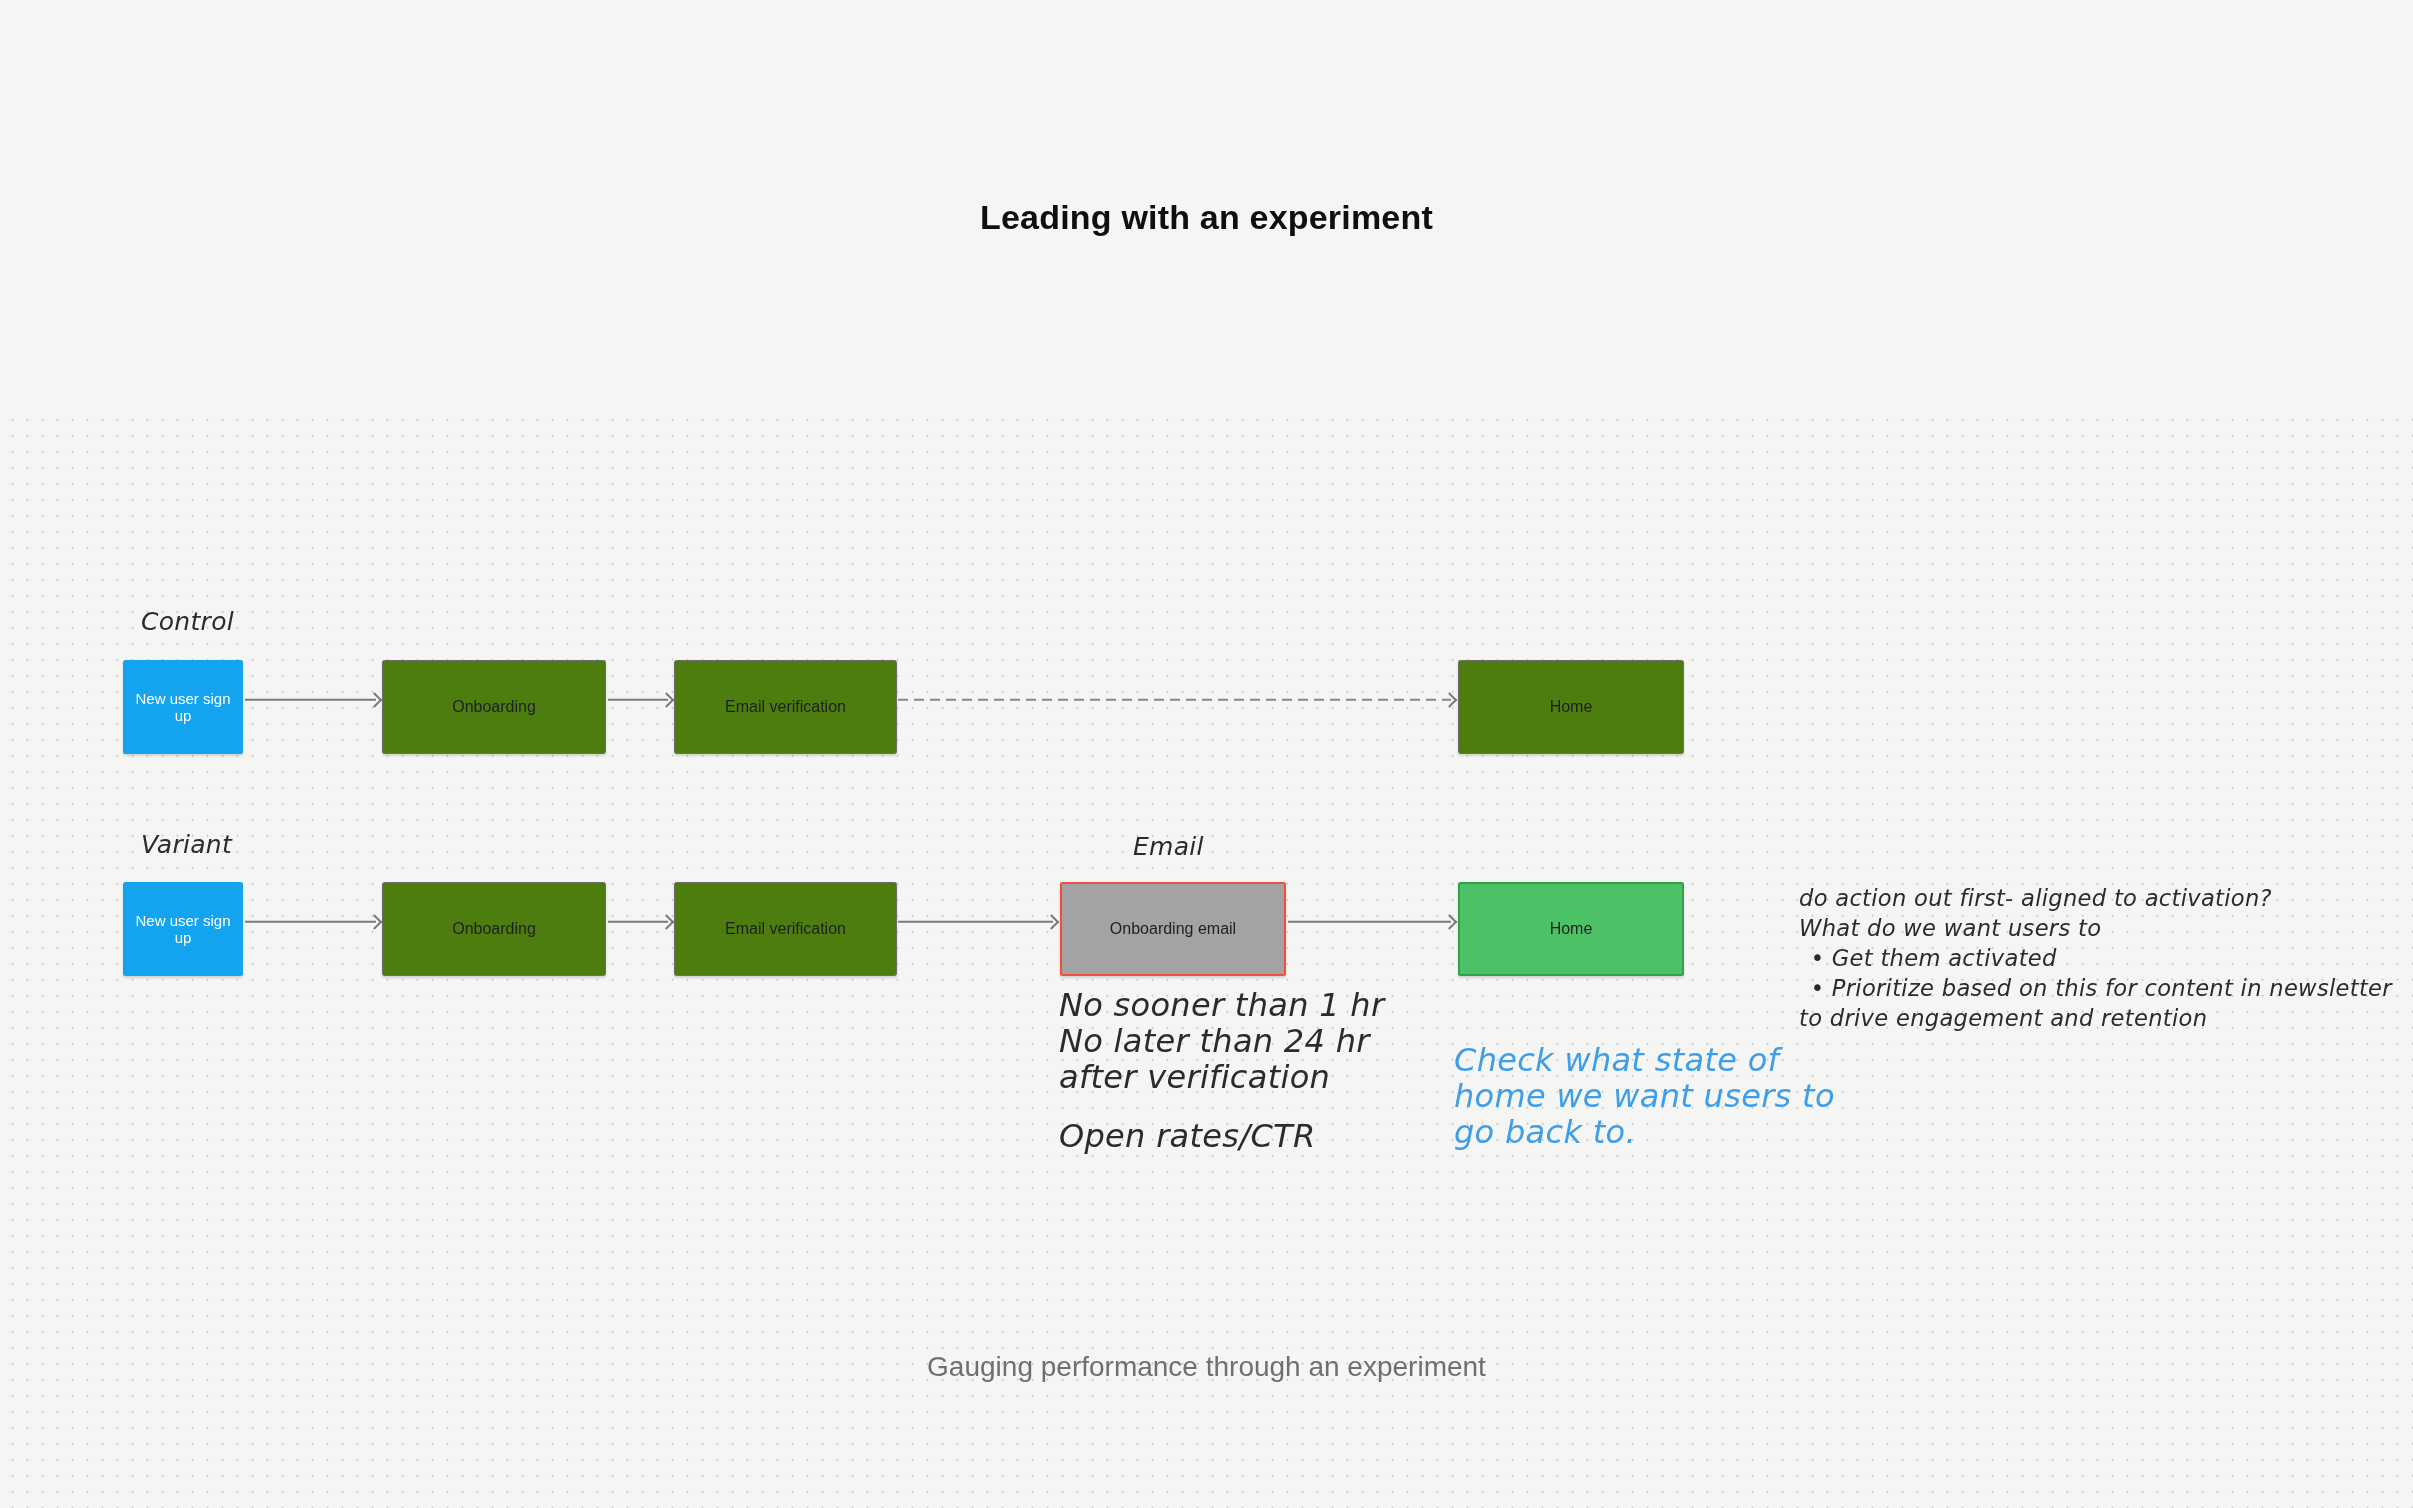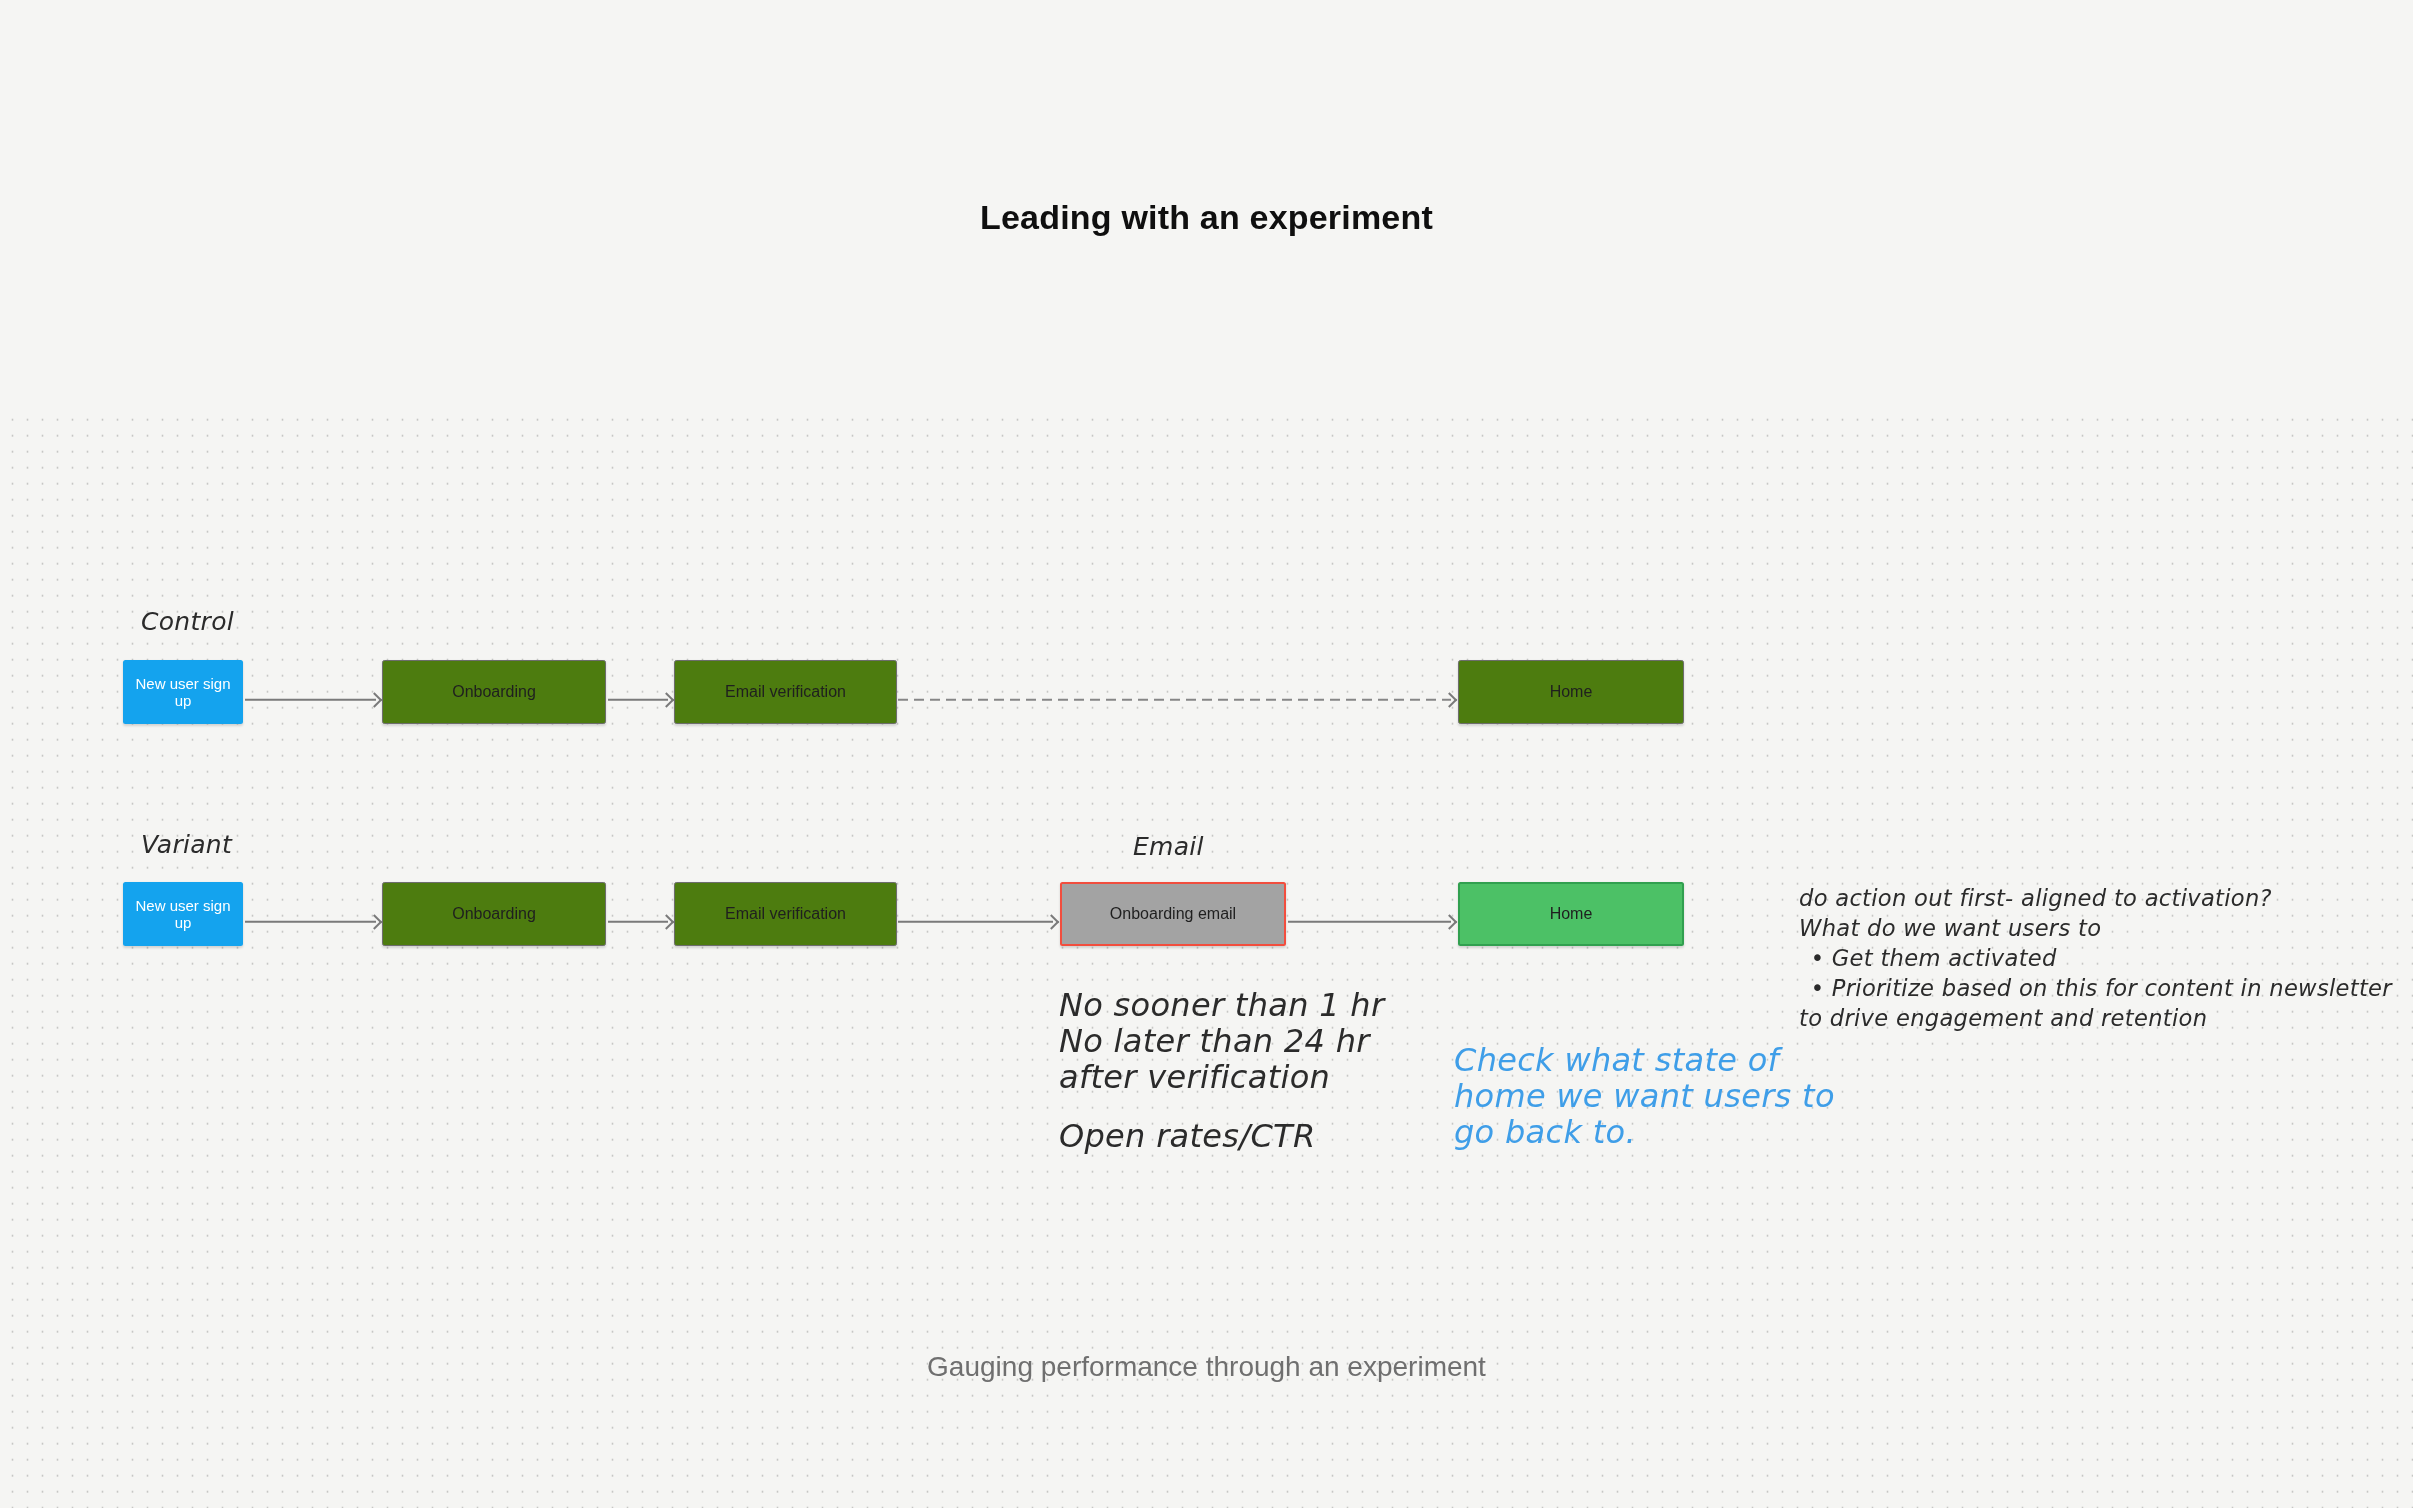--- a/index.html
+++ b/index.html
@@ -20,21 +20,21 @@
   .board-title{
     position:absolute;left:0;right:0;top:198px;
     text-align:center;font-size:34px;font-weight:700;color:#0f0f0f;
     letter-spacing:0.2px;
   }
   .board-caption{
     position:absolute;left:0;right:0;top:1351px;
     text-align:center;font-size:28px;font-weight:400;color:#6f6f6f;
   }
   .node{
-    position:absolute;height:64px;
+    position:absolute;height:94px;
     display:flex;align-items:center;justify-content:center;
     font-size:16px;color:#1f1f1f;text-align:center;
     border-radius:2.5px;box-sizing:border-box;
     box-shadow:0 1.7px 2.5px rgba(0,0,0,0.14);
     padding:0 6.7px;
   }
   .node.white{background:#4d7c0f;border:1.7px solid #6d6d6d;}
   .node.blue{background:#14a3ee;color:#ffffff;border:none;font-size:15px;}
   .node.pink{background:#a3a3a3;border:2.1px solid #f24e3e;}
   .node.green{background:#4cc166;border:2.1px solid #31a04f;}

